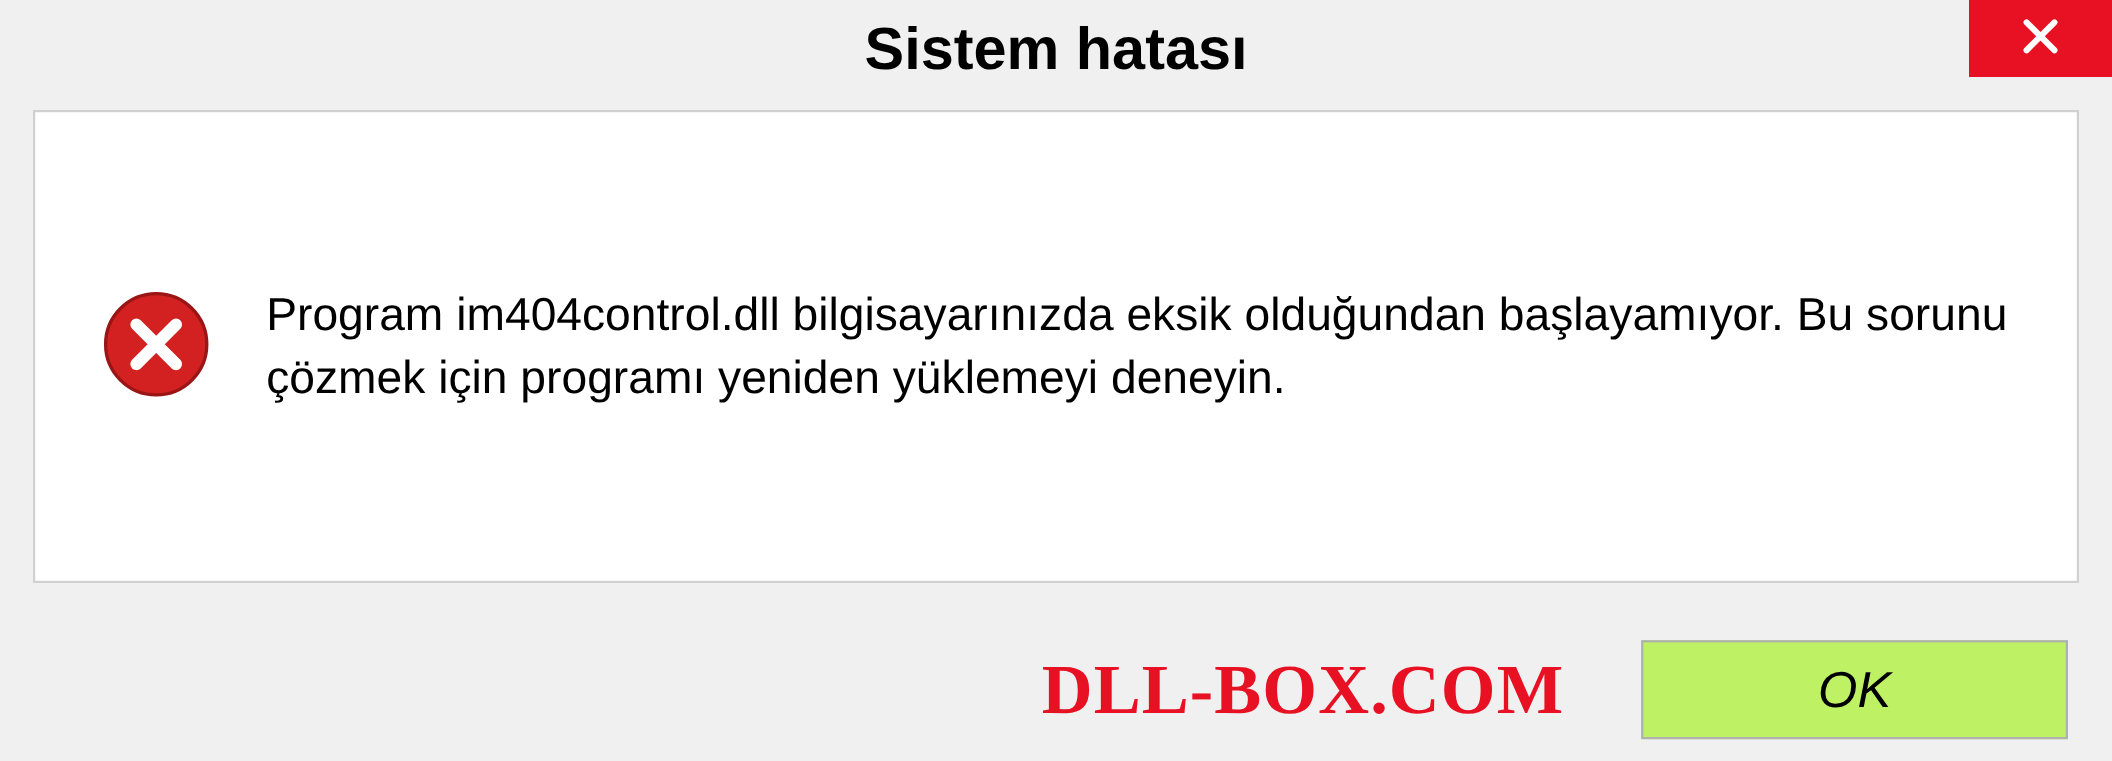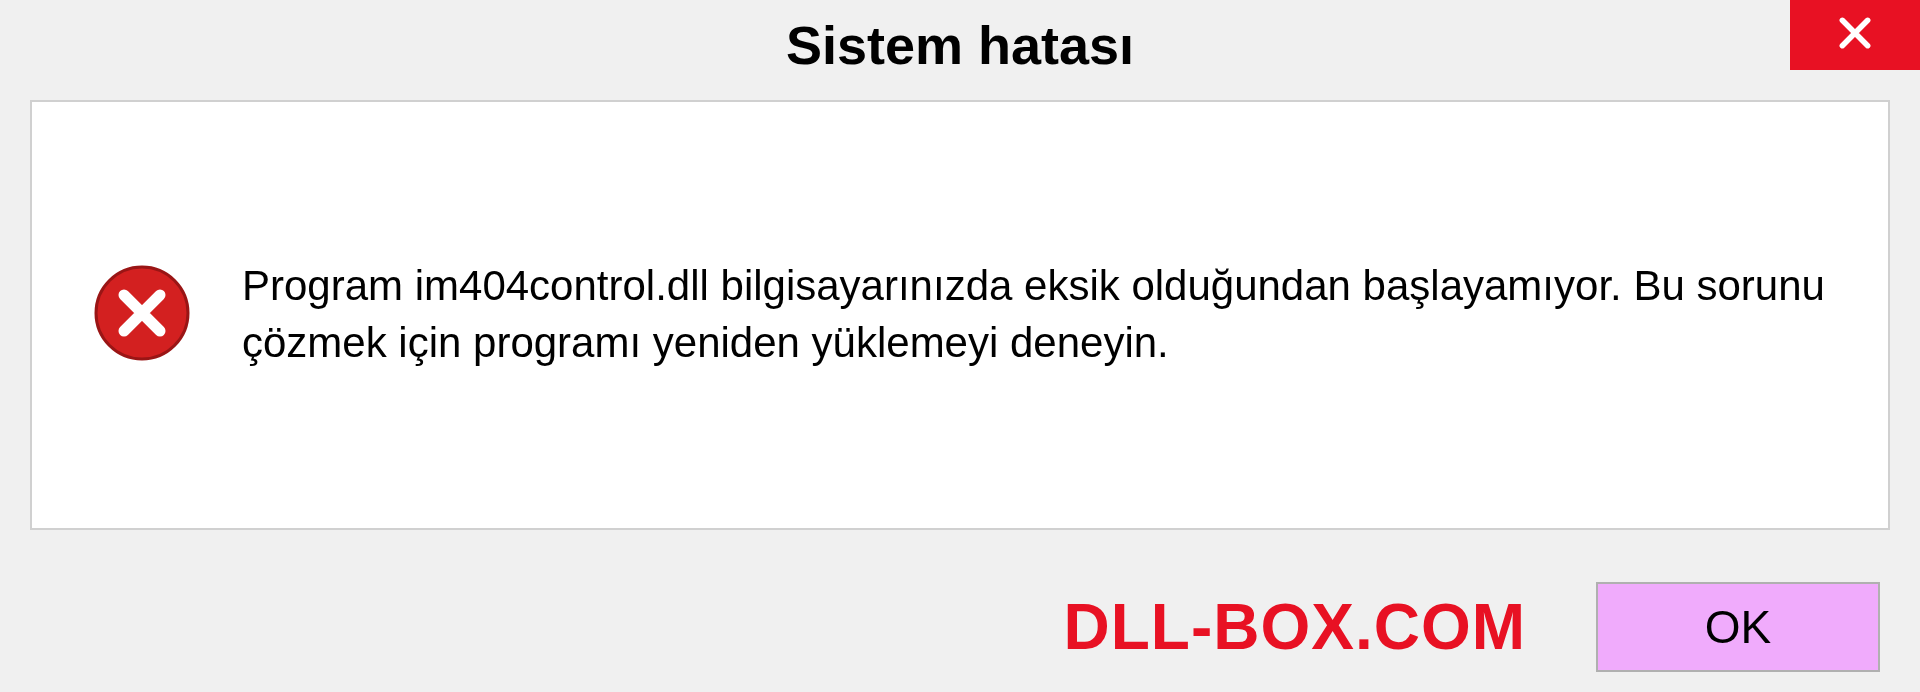--- a/index.html
+++ b/index.html
@@ -81,33 +81,34 @@
       align-items: center;
       justify-content: flex-end;
       padding: 0 40px;
     }
     .watermark {
       font-size: 64px;
       font-weight: 800;
       color: #e81123;
       letter-spacing: 1px;
       margin-right: 70px;
-      font-family: Liberation Sans, sans-serif;
+      font-family: Liberation Serif, serif;
     }
     .ok-button {
-      width: 284px;
+      width: 388px;
       height: 90px;
-      background: #f0abfc;
+      background: #bef264;
       border: 2px solid #b0b0b0;
       font-size: 46px;
       color: #000;
       display: flex;
       align-items: center;
       justify-content: center;
       cursor: pointer;
+      font-style: italic;
     }
   </style>
 </head>
 <body>
 
 <div class="dialog-window">
 
   <div class="title-bar">
     <span class="title-text">Sistem hatası</span>
     <div class="close-button">

